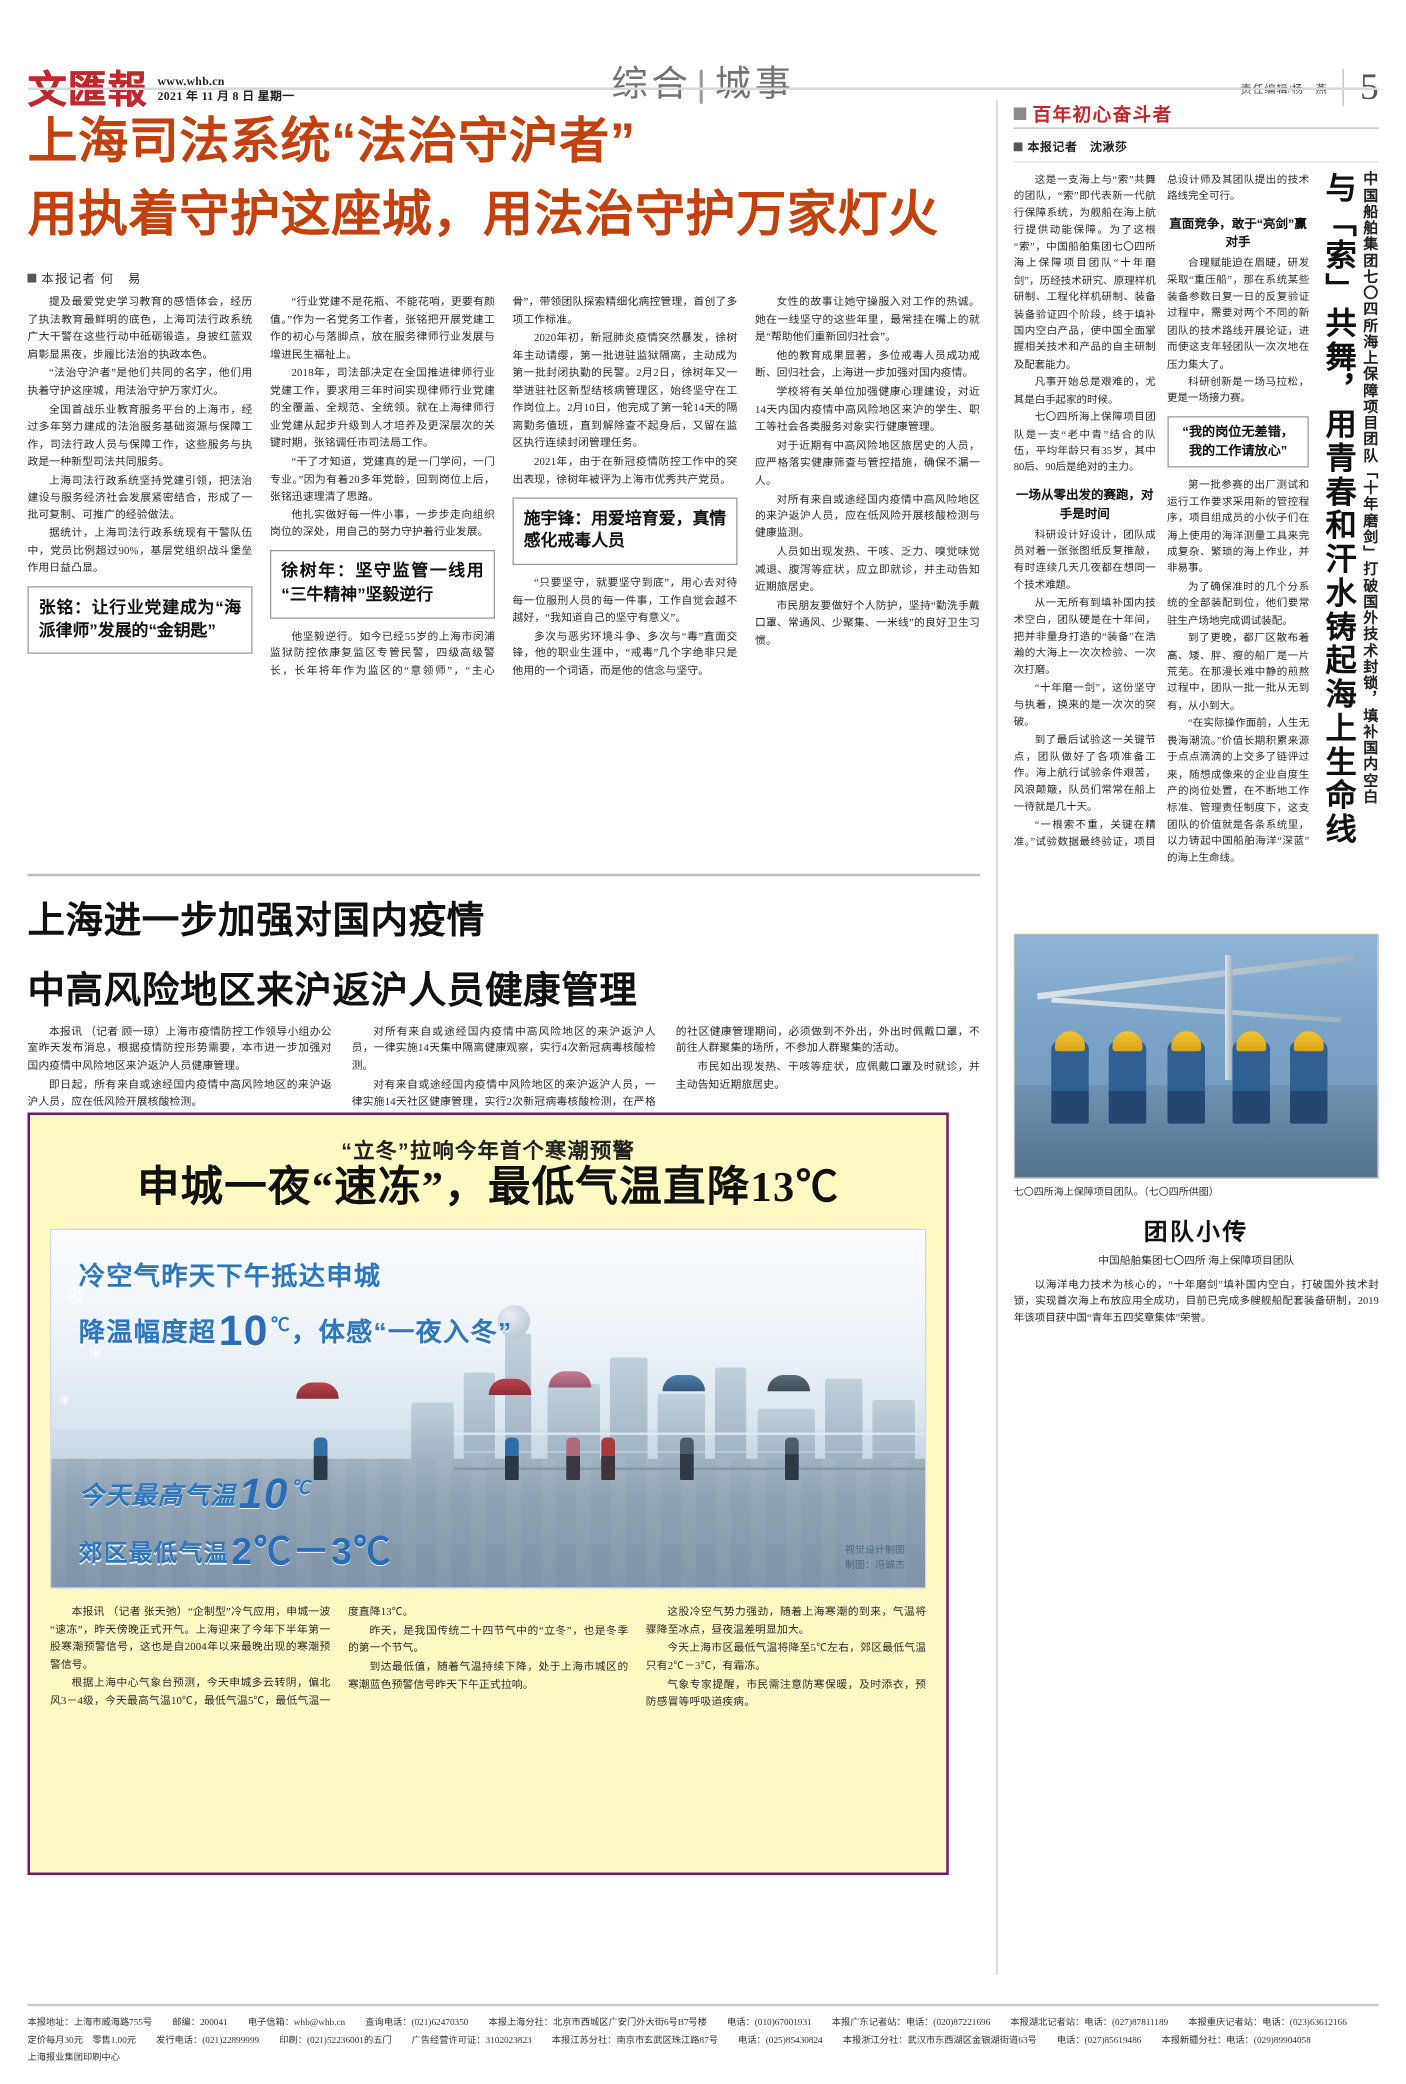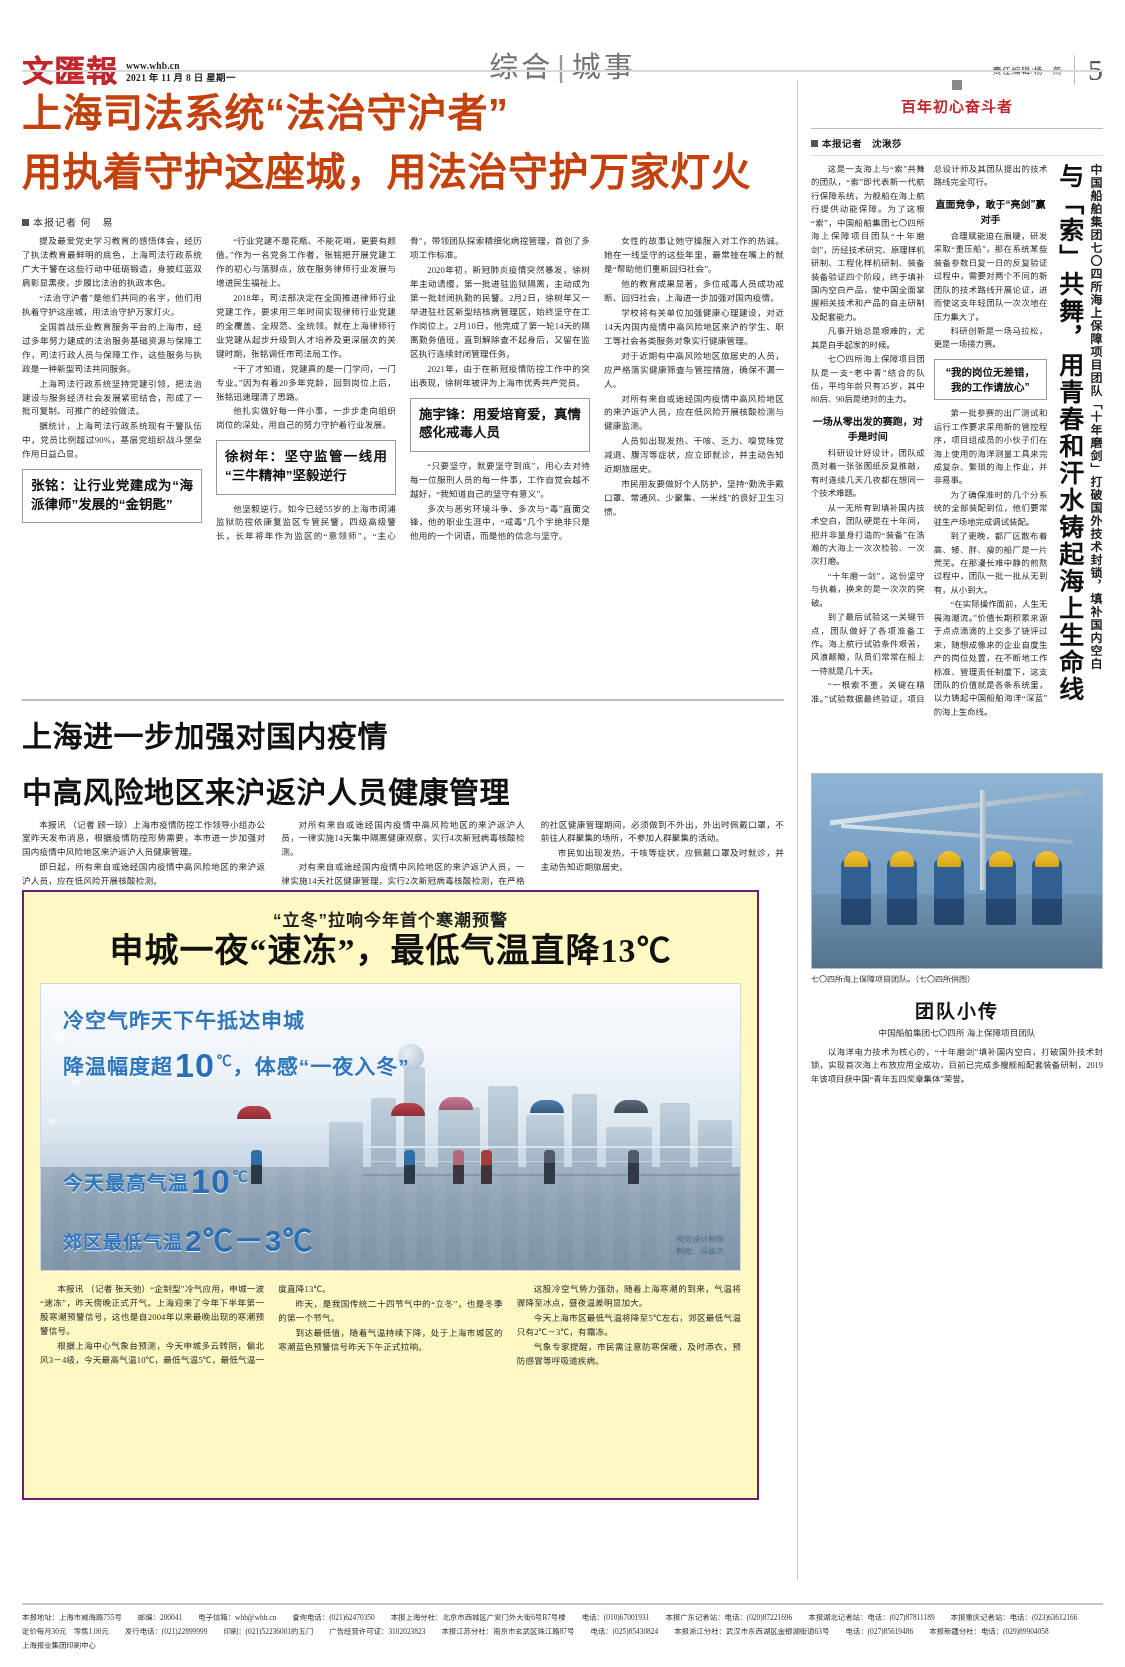--- a/index.html
+++ b/index.html
@@ -282,39 +282,38 @@
   .wx-line {
     position: absolute;
     font-family: "Liberation Sans", sans-serif;
     font-weight: bold;
     color: #2a6fb5;
     text-shadow: 0 1px 0 rgba(255,255,255,.85);
     white-space: nowrap;
   }
   .wx-l1 { left: 22px; top: 20px;  font-size: 21px; color: #2f76bb; letter-spacing: 1px; }
   .wx-l2 { left: 22px; top: 62px;  font-size: 21px; color: #2f76bb; letter-spacing: 1px; }
-  .wx-l3 { left: 22px; top: 178px; font-size: 20px; color: #2f76bb; letter-spacing: 1px; }
+  .wx-l3 { left: 22px; top: 192px; font-size: 20px; color: #2f76bb; letter-spacing: 1px; font-style: italic; }
   .wx-l4 { left: 22px; top: 232px; font-size: 19px; color: #2f76bb; letter-spacing: 1px; }
   .big-num { font-size: 34px; color: #2a6cb6; vertical-align: -3px; margin: 0 2px; }
   .big-num-sm { font-size: 30px; color: #2a6cb6; vertical-align: -2px; margin: 0 2px; }
   .deg { font-size: 15px; vertical-align: 8px; }
   .wx-credit {
     position: absolute; right: 16px; bottom: 12px;
     font-size: 8px; color: #4a6b86; line-height: 1.5; text-align: right;
     font-family: "Liberation Serif", serif;
   }
 
   .wx-body { margin-top: 12px; height: 196px; }
 
   
   .rail-kicker {
     display: flex; align-items: center; gap: 5px;
-    padding-bottom: 12px;
+    padding-bottom: 1px;
     border-bottom: 1px solid #bbb;
-    flex-direction: column;
   }
   .rail-kicker .sq { width: 10px; height: 10px; background: #8a8a8a; }
   .rail-kicker .tx {
     font-family: "Liberation Sans", sans-serif;
     font-weight: bold; font-size: 15px;
     color: #c0282d; letter-spacing: 1px;
   }
   .rail-byline {
     font-size: 9.5px; color: #222; font-weight: bold;
     margin-top: 7px; letter-spacing: 0.5px;

